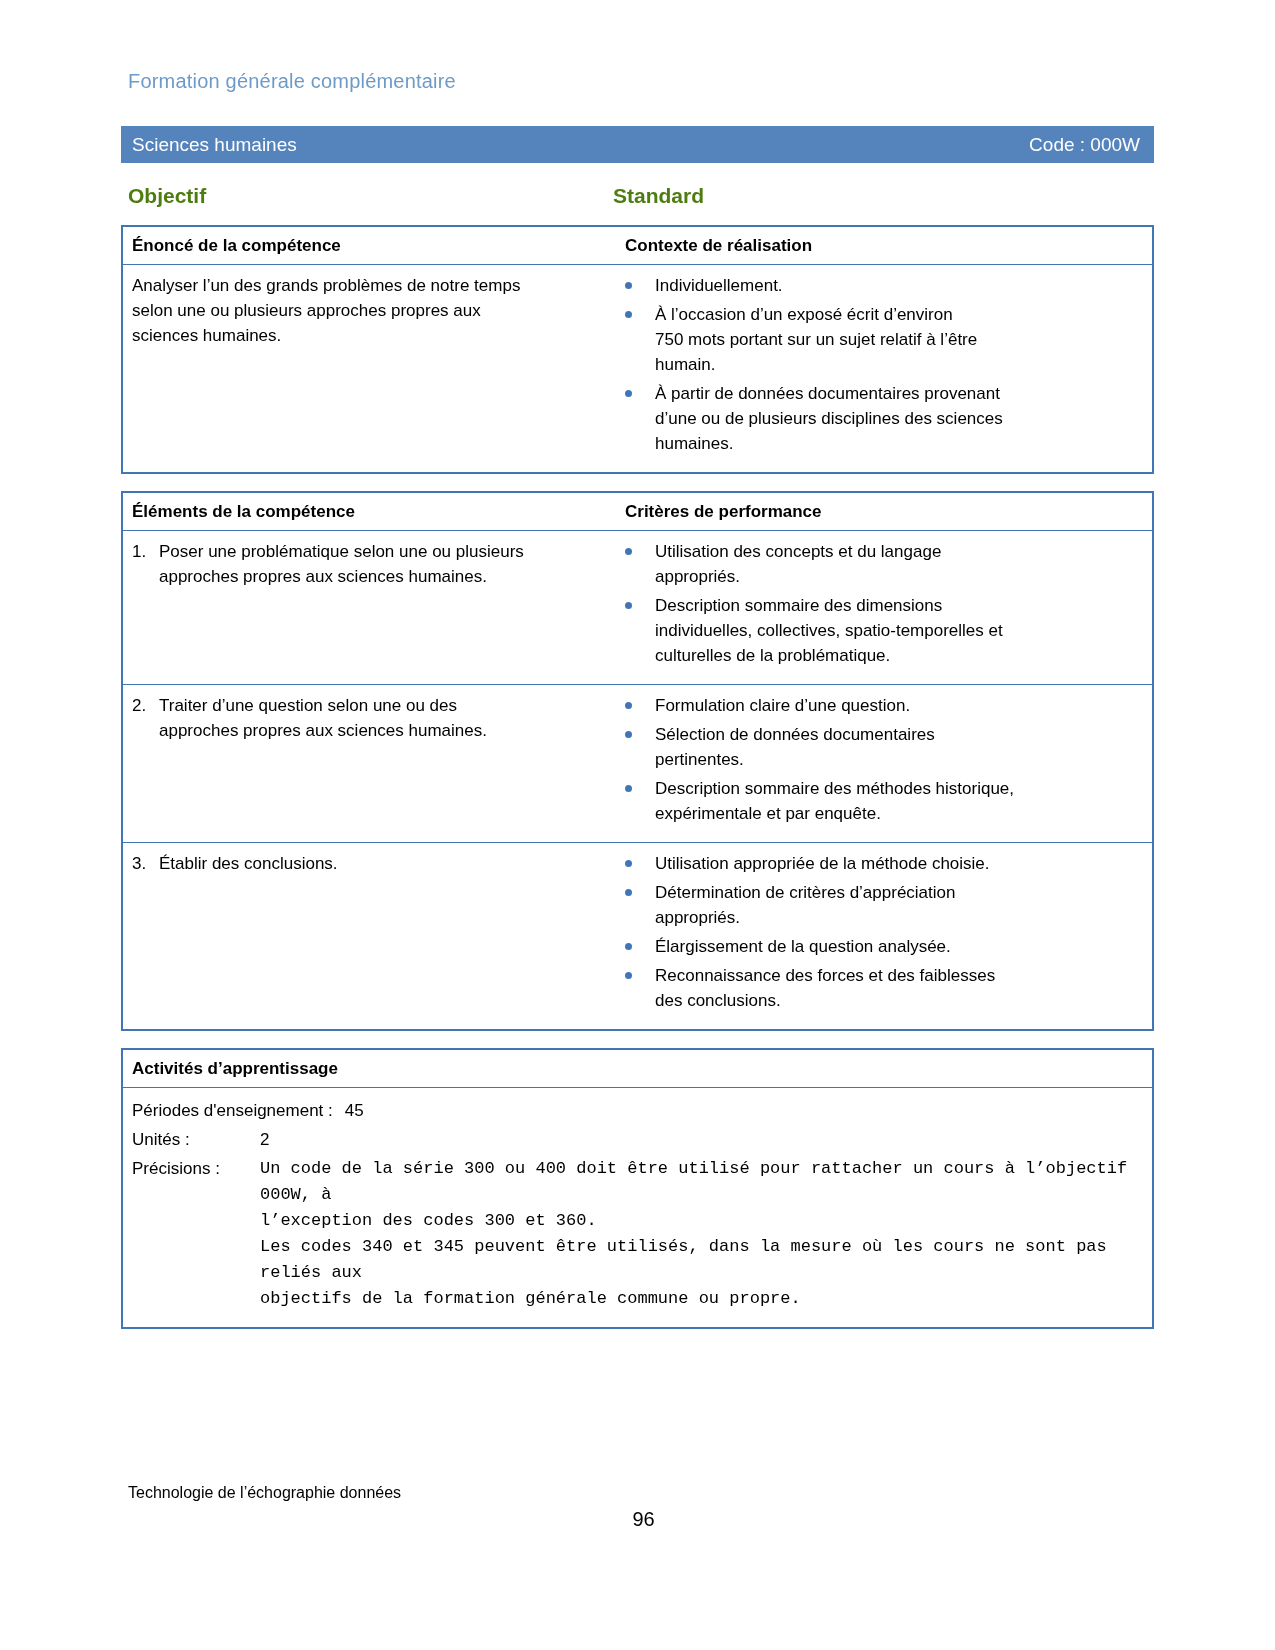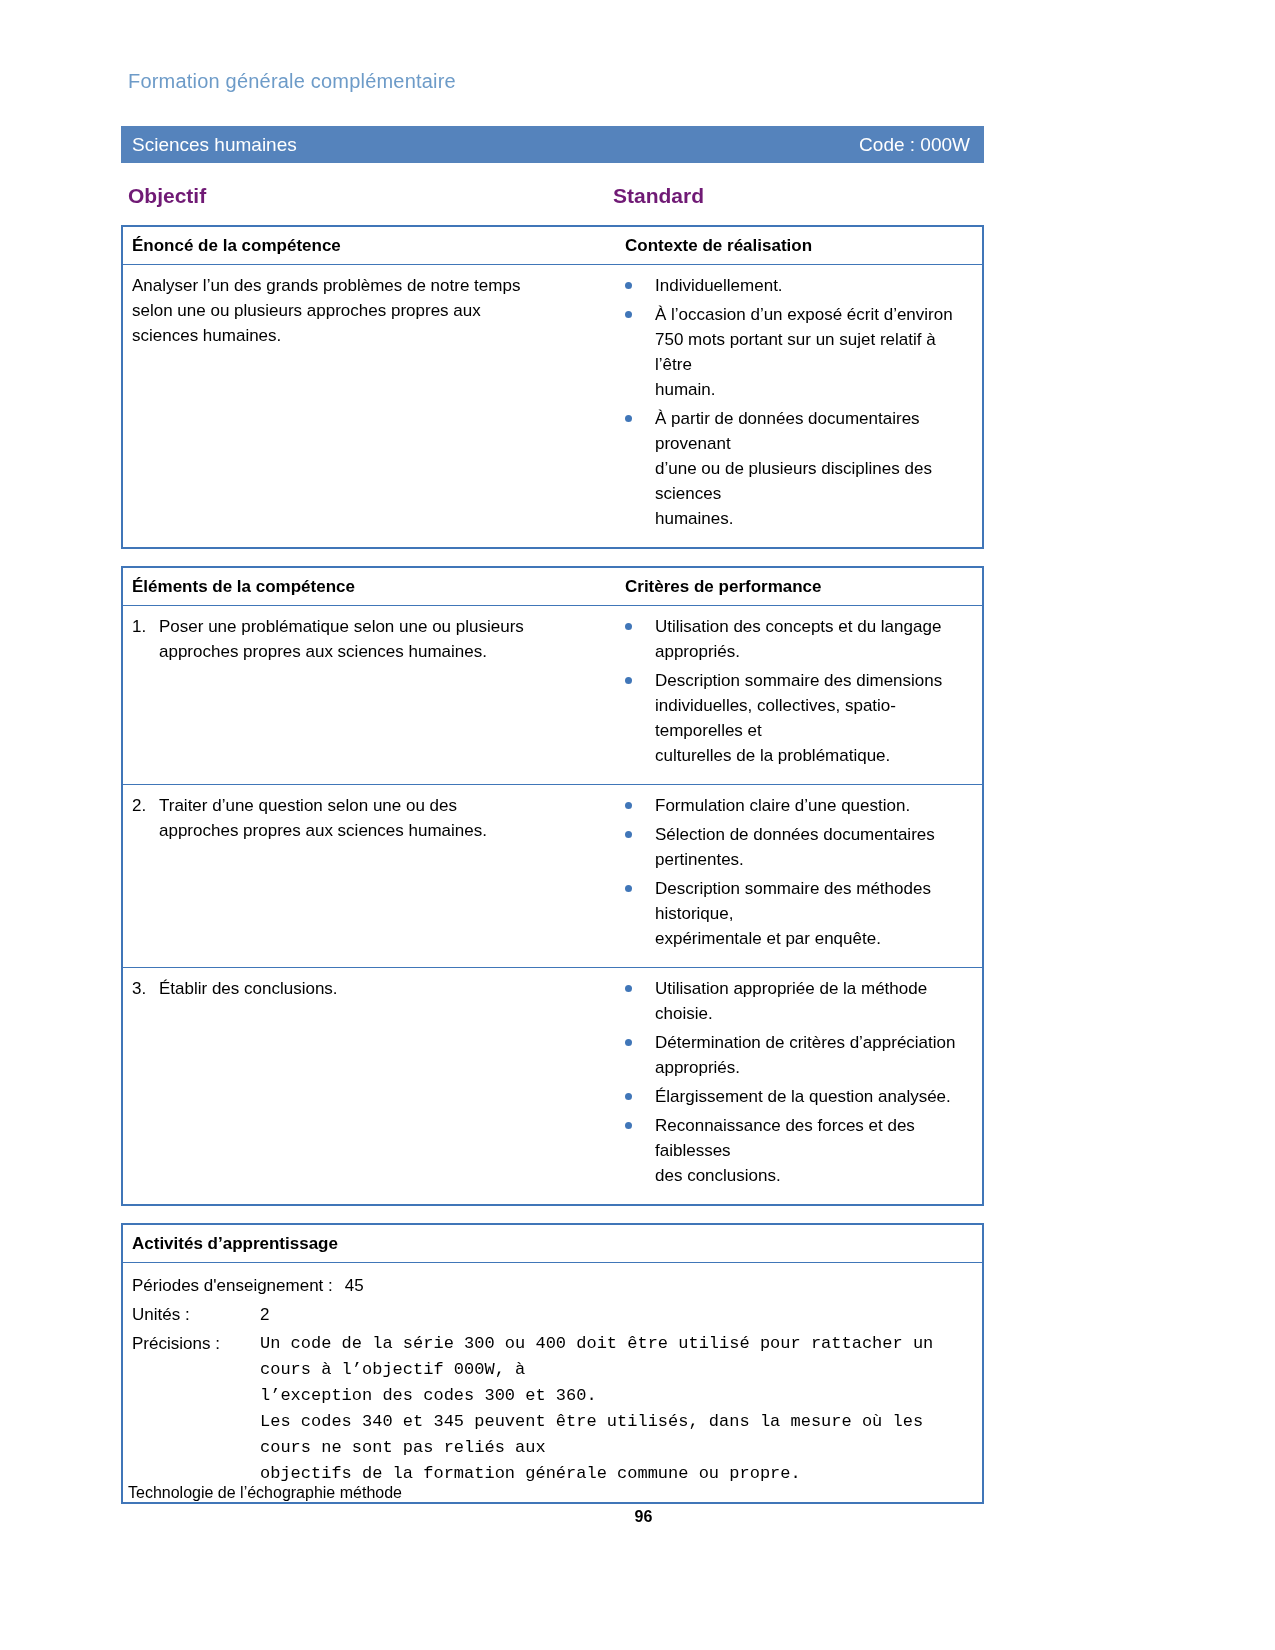--- a/index.html
+++ b/index.html
@@ -3,37 +3,37 @@
 <meta charset="utf-8">
 <style>
   * { box-sizing: border-box; margin: 0; padding: 0; }
   html, body { background: #ffffff; }
   body {
     width: 1275px; height: 1650px;
     position: relative;
     font-family: "Liberation Sans", "DejaVu Sans", sans-serif;
     color: #000;
   }
-  .content { width: 863px; margin-left: 121px; padding-top: 70px; }
+  .content { width: 1033px; margin-left: 121px; padding-top: 70px; }
 
   .section-title {
     font-size: 20px; font-weight: normal;
     color: #6d9bc8; margin-left: 7px; letter-spacing: .2px;
   }
 
   .banner {
     margin-top: 33px; height: 37px;
     background: #5583bc; color: #fff;
     font-size: 19px;
     display: flex; align-items: center; justify-content: space-between;
     padding: 0 14px 0 11px;
   }
 
   .col-heads { display: flex; margin-top: 21px; }
-  .col-heads .h { font-size: 21px; font-weight: bold; color: #701a75; }
+  .col-heads .h { font-size: 21px; font-weight: bold; color: #4d7c0f; }
   .col-heads .left { width: 492px; padding-left: 7px; flex: none; }
 
   .tbl { border: 2px solid #4076b8; margin-top: 17px; background: #fff; }
   .tbl-head { display: flex; border-bottom: 1px solid #4076b8; }
   .hd { font-weight: bold; font-size: 17px; padding: 9px 10px 8px 9px; }
   .hd.cell-l, .hd.cell-r { padding-top: 9px; padding-bottom: 8px; }
 
   .cell-l { width: 490px; flex: none; padding: 8px 30px 12px 9px; }
   .cell-r { flex: 1 1 auto; padding: 8px 24px 12px 12px; }
   .tbl-row { display: flex; }
@@ -55,21 +55,21 @@
 
   .activities .hd { padding: 9px 10px 8px 9px; }
   .act-body { padding: 7px 14px 15px 9px; font-size: 17px; line-height: 26px; }
   .act-row { display: flex; margin-top: 3px; align-items: flex-start; }
   .act-label { flex: none; min-width: 116px; }
   .act-value { margin-left: 12px; }
   .act-paras { margin-left: 12px; flex: 1; }
   .act-paras p { margin: 0; font-family: Liberation Mono, monospace; }
 
   .footer-left { position: absolute; left: 128px; top: 1484px; font-size: 16px; }
-  .footer-page { position: absolute; left: 12px; right: 0; top: 1508px; text-align: center; font-size: 16px; font-weight: bold; }
+  .footer-page { position: absolute; left: 12px; right: 0; top: 1508px; text-align: center; font-size: 20px; }
 </style>
 </head>
 <body>
 
 <div class="content">
 
   <h1 class="section-title">Formation générale complémentaire</h1>
 
   <div class="banner">
     <span>Sciences humaines</span>
@@ -216,14 +216,14 @@
 l’exception des codes 300 et 360.</p>
           <p class="pre">Les codes 340 et 345 peuvent être utilisés, dans la mesure où les cours ne sont pas reliés aux
 objectifs de la formation générale commune ou propre.</p>
         </div>
       </div>
     </div>
   </div>
 
 </div>
 
-<div class="footer-left">Technologie de l’échographie méthode</div>
+<div class="footer-left">Technologie de l’échographie données</div>
 <div class="footer-page">96</div>
 
 </body></html>

